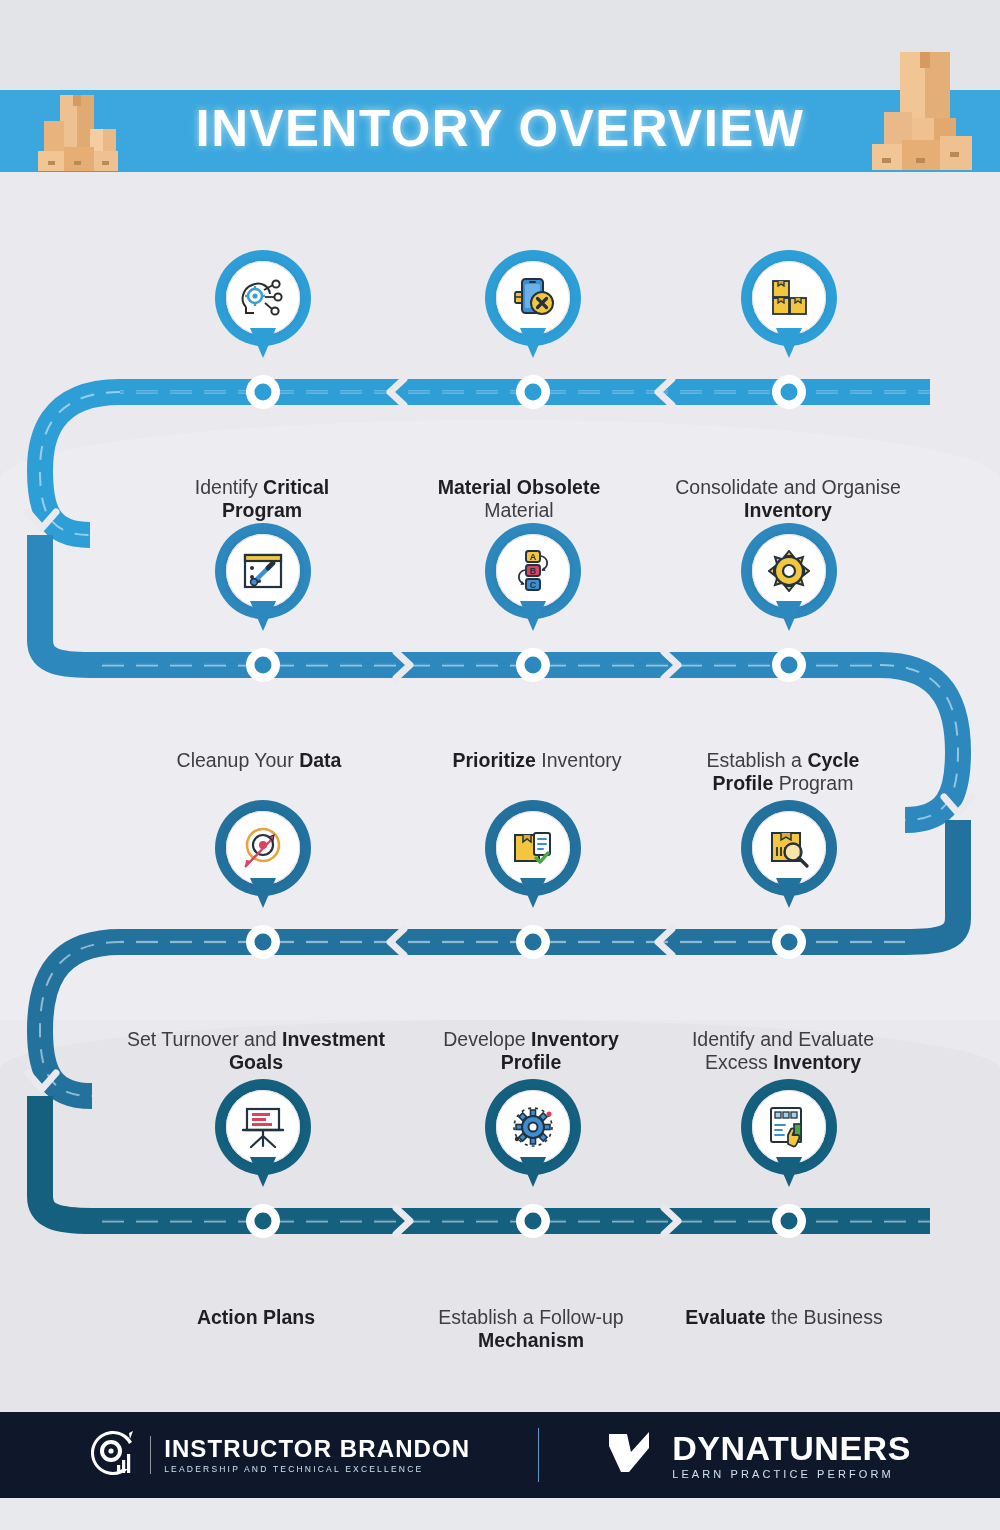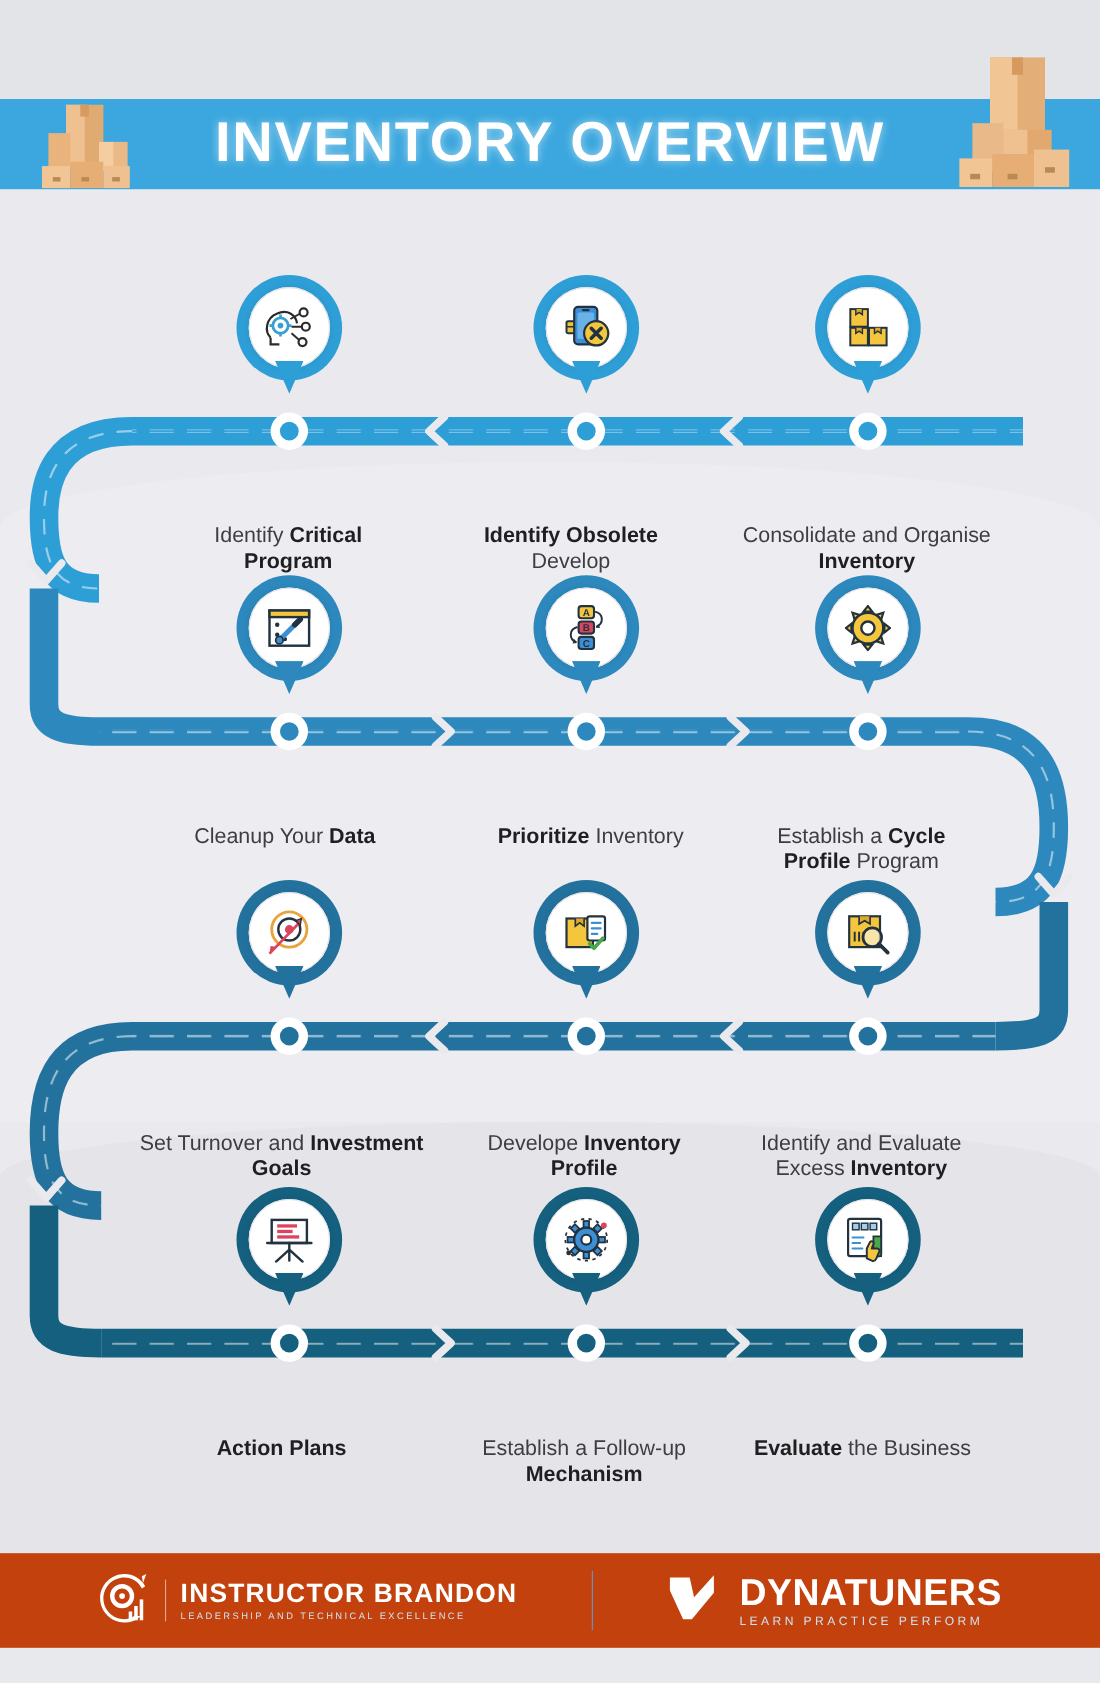--- a/index.html
+++ b/index.html
@@ -87,21 +87,21 @@
     line-height:1.18;
     width:300px;
     font-family:"Liberation Sans", sans-serif;
     margin-top:38px;
   }
   .step-label b { font-weight:bold; color:#1f1f22; }
 
   
   #footer {
     position:absolute; left:0; top:1412px; width:100%; height:86px;
-    background:#c2410c;
+    background:#0f172a;
     display:flex; align-items:center; justify-content:center;
   }
   .brand { display:flex; align-items:center; gap:13px; }
   .brand-text { color:#ffffff; line-height:1; }
   .brand-name {
     font-size:24px; font-weight:bold; letter-spacing:1.1px;
     font-family:"Liberation Sans", sans-serif;
   }
   .brand-tag {
     font-size:8.5px; letter-spacing:2.2px; margin-top:4px;
@@ -477,22 +477,22 @@
         <path d="M20 38 v-9 l3 -6 c1.5 -1.5 4 0 3 2 l-1.5 4 h5 c2 0 2.5 2 1.5 3.5 l-2.5 6 c-.6 1.4 -1.4 2 -3 2 z" fill="#f4c63e" stroke="#23323f" stroke-width="1.8" stroke-linejoin="round"></path>
       </svg>
     </div>
   </div>
 
   <div class="step-label" style="left:262px; top:438px;">
     <div>Identify <b>Critical</b></div>
       <div><b>Program</b></div>
   </div>
   <div class="step-label" style="left:519px; top:438px;">
-    <div><b>Identify Obsolete</b></div>
-      <div>Develop</div>
+    <div><b>Material Obsolete</b></div>
+      <div>Material</div>
   </div>
   <div class="step-label" style="left:788px; top:438px;">
     <div>Consolidate and Organise</div>
       <div><b>Inventory</b></div>
   </div>
 
   <div class="step-label" style="left:259px; top:711px;">
     <div>Cleanup Your <b>Data</b></div>
   </div>
   <div class="step-label" style="left:537px; top:711px;">

